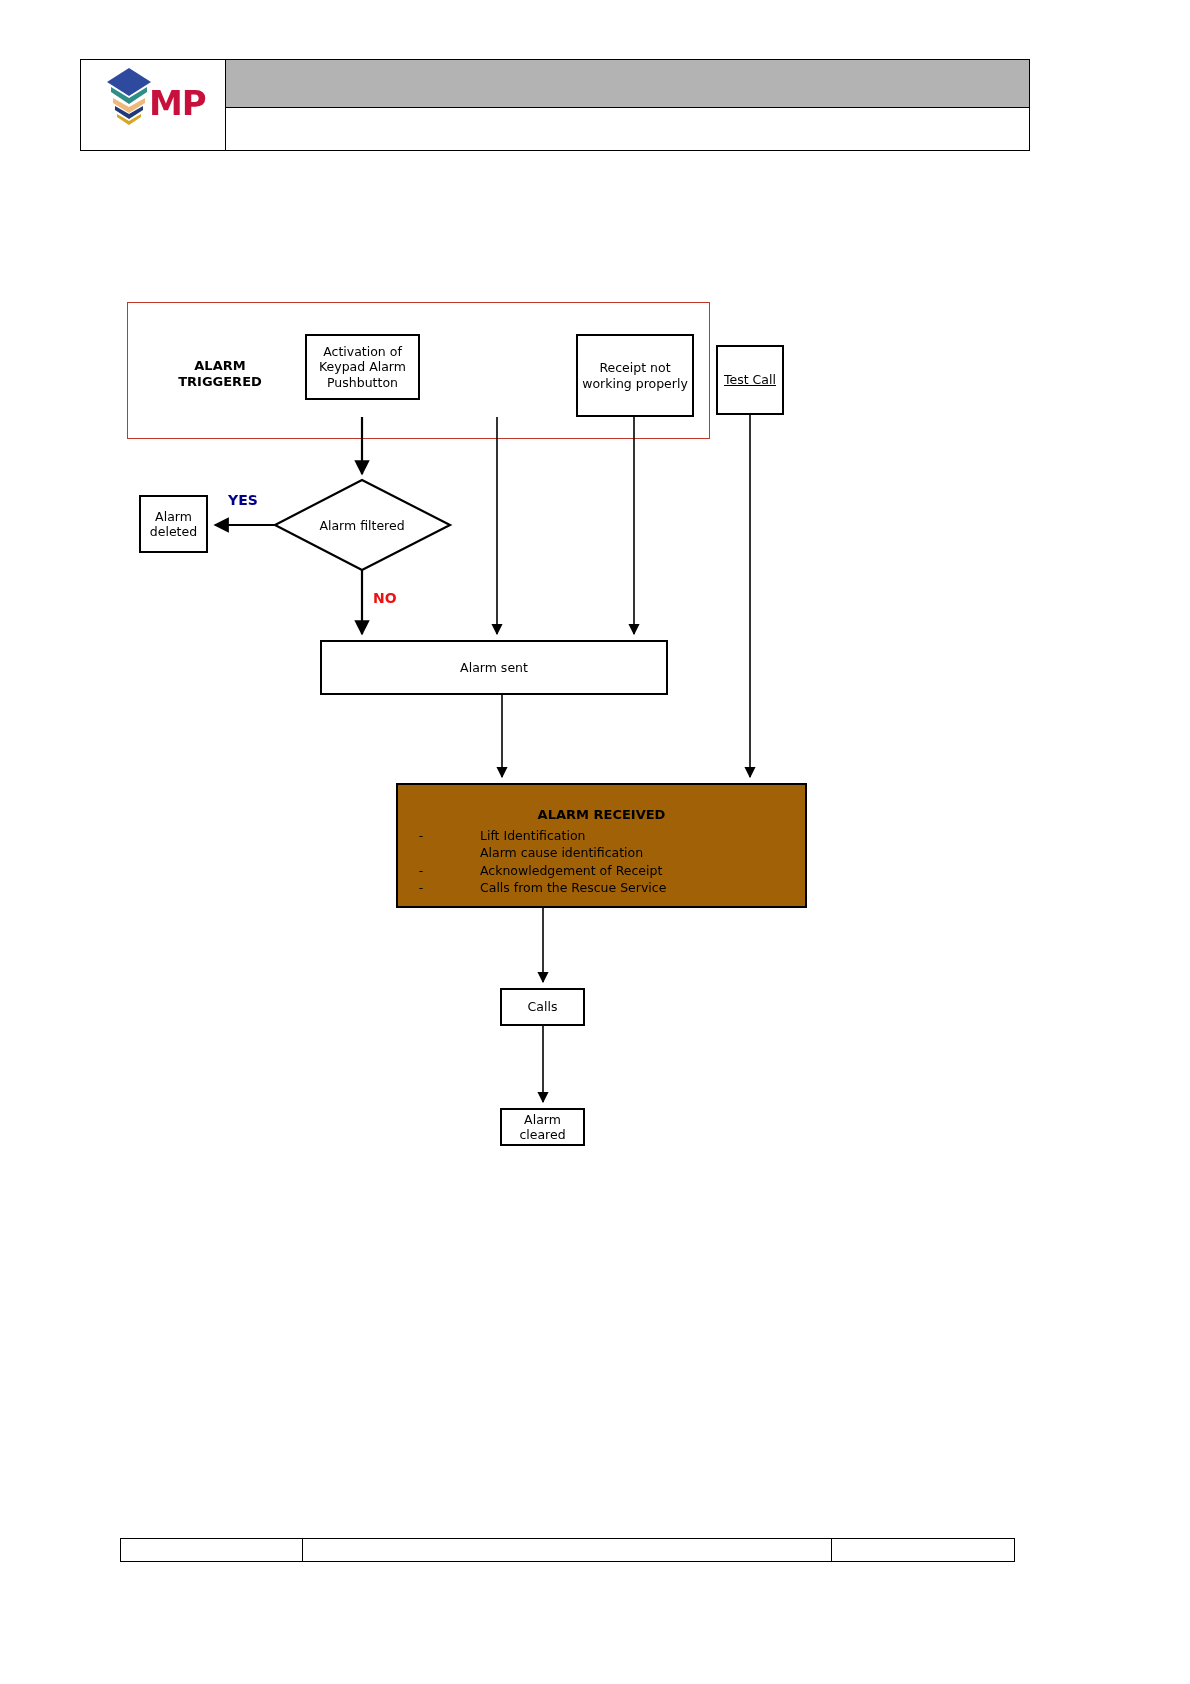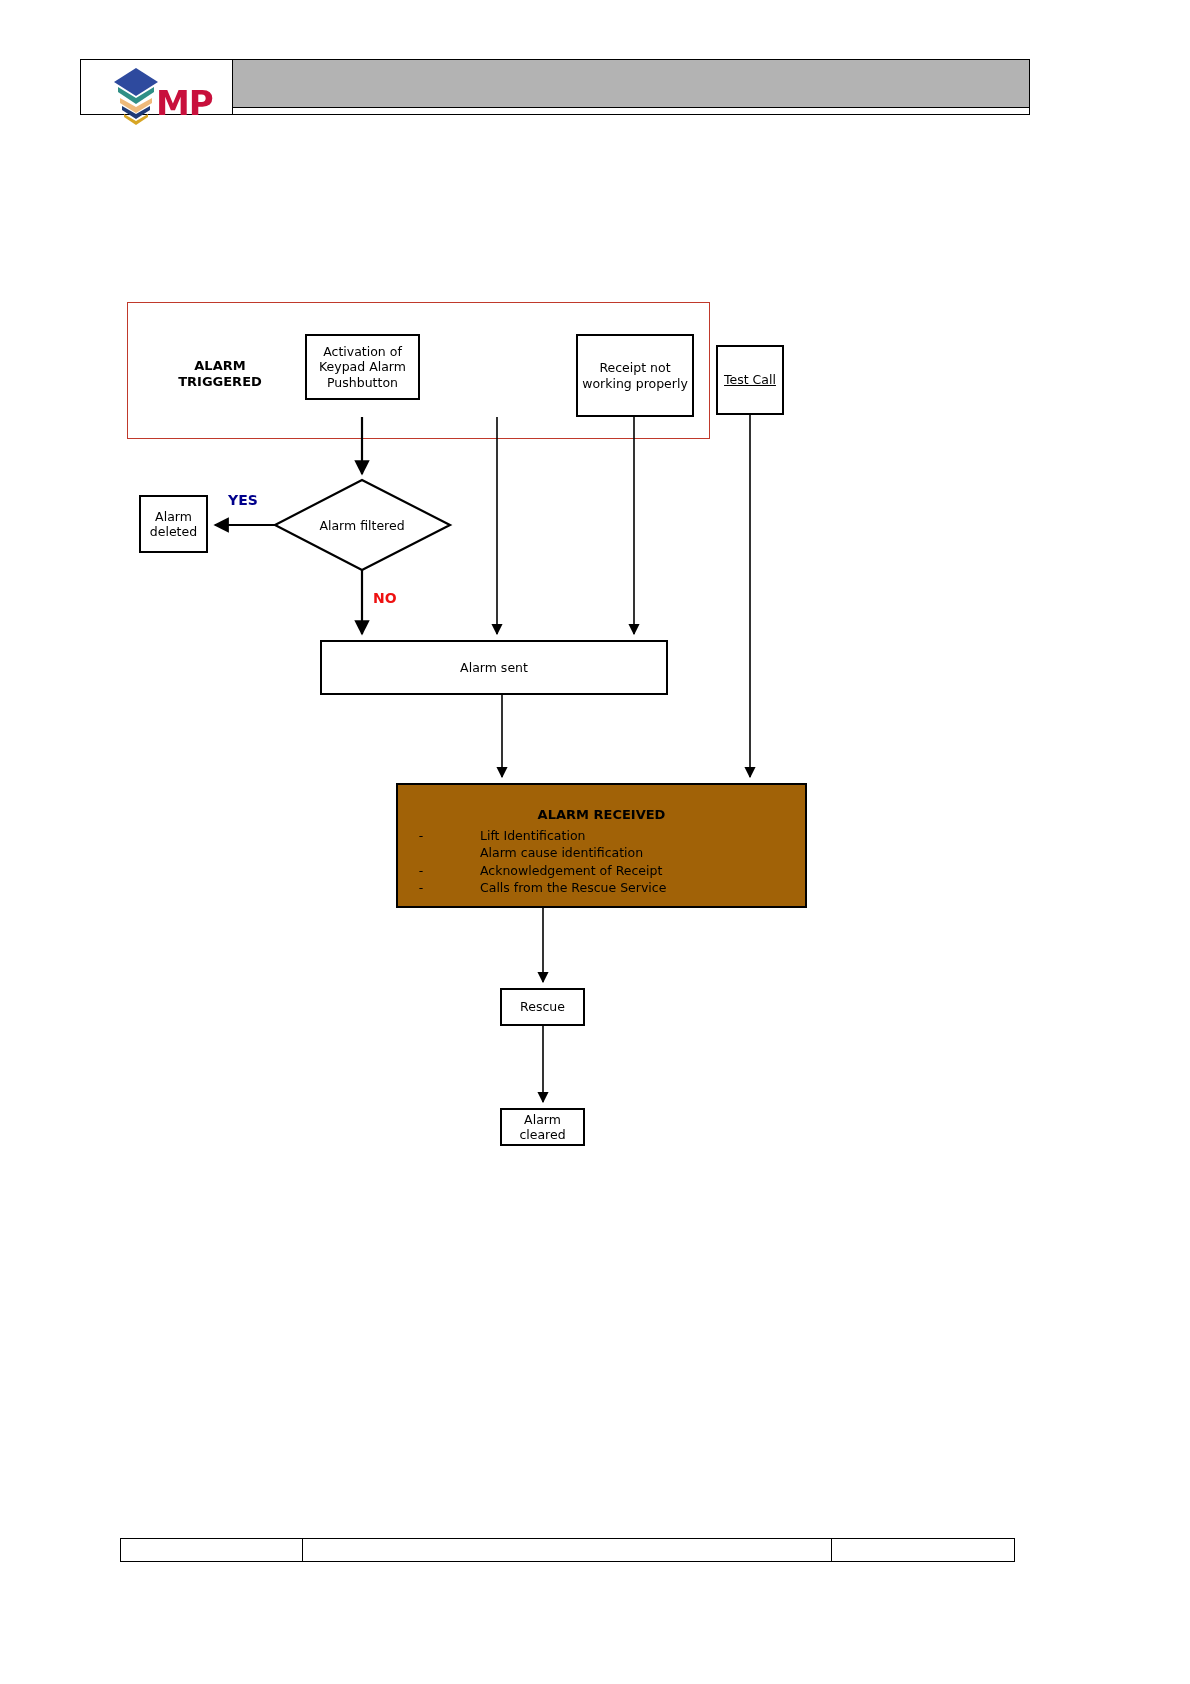--- a/index.html
+++ b/index.html
@@ -19,25 +19,24 @@
     background: #ffffff;
     overflow: hidden;
   }
 
   
   #header-table {
     position: absolute;
     left: 80px;
     top: 59px;
     width: 950px;
-    height: 56px;
+    height: 92px;
     border: 1px solid #000;
     box-sizing: border-box;
     display: flex;
-    padding-left: 7px;
   }
   #header-logo-cell {
     width: 145px;
     border-right: 1px solid #000;
     box-sizing: border-box;
     position: relative;
   }
   #header-right-cell {
     flex: 1;
     display: flex;
@@ -295,21 +294,21 @@
           <span class="received-dash">-</span>
           <span class="received-text">Acknowledgement of Receipt</span>
         </div>
         <div class="received-row">
           <span class="received-dash">-</span>
           <span class="received-text">Calls from the Rescue Service</span>
         </div>
       </div>
     </div>
 
-    <div class="node" style="left:500px; top:988px; width:85px; height:38px;">Rescue</div>
+    <div class="node" style="left:500px; top:988px; width:85px; height:38px;">Calls</div>
 
     <div class="node" style="left:500px; top:1108px; width:85px; height:38px;">Alarm cleared</div>
 
   </div>
 
   <div id="footer-table">
     <div class="footer-cell" id="footer-cell-1"></div>
     <div class="footer-cell" id="footer-cell-2"></div>
     <div class="footer-cell" id="footer-cell-3"></div>
   </div>

